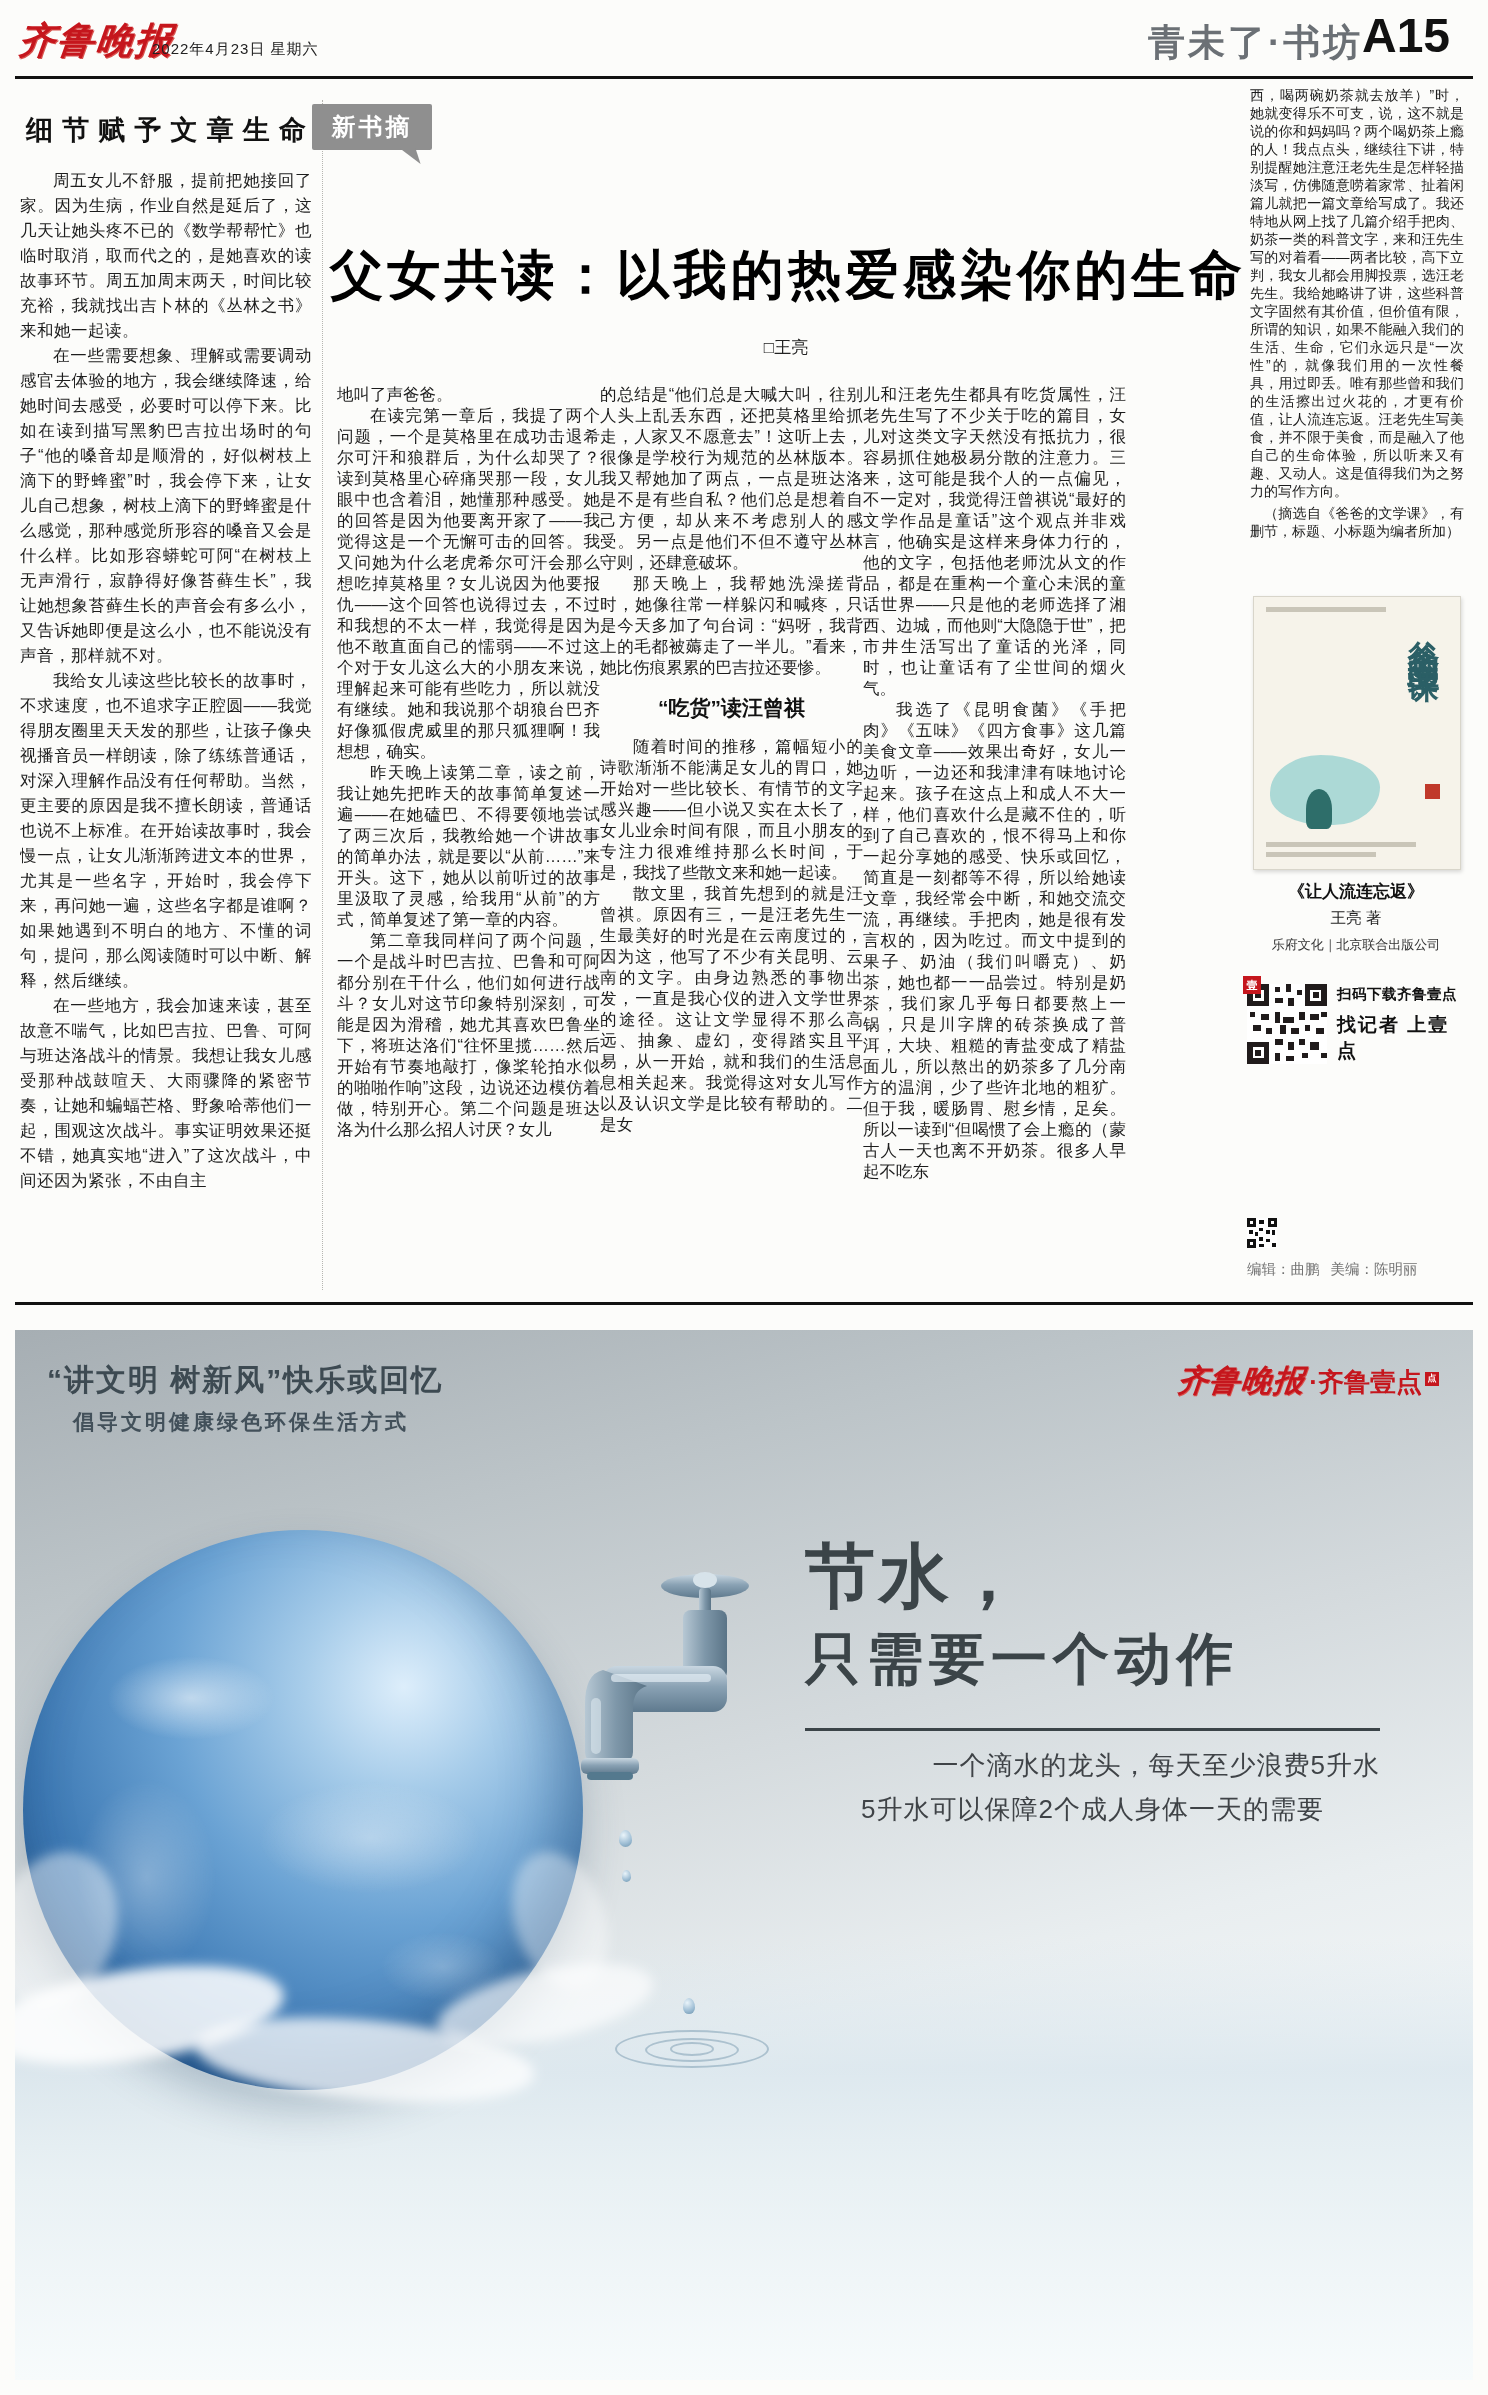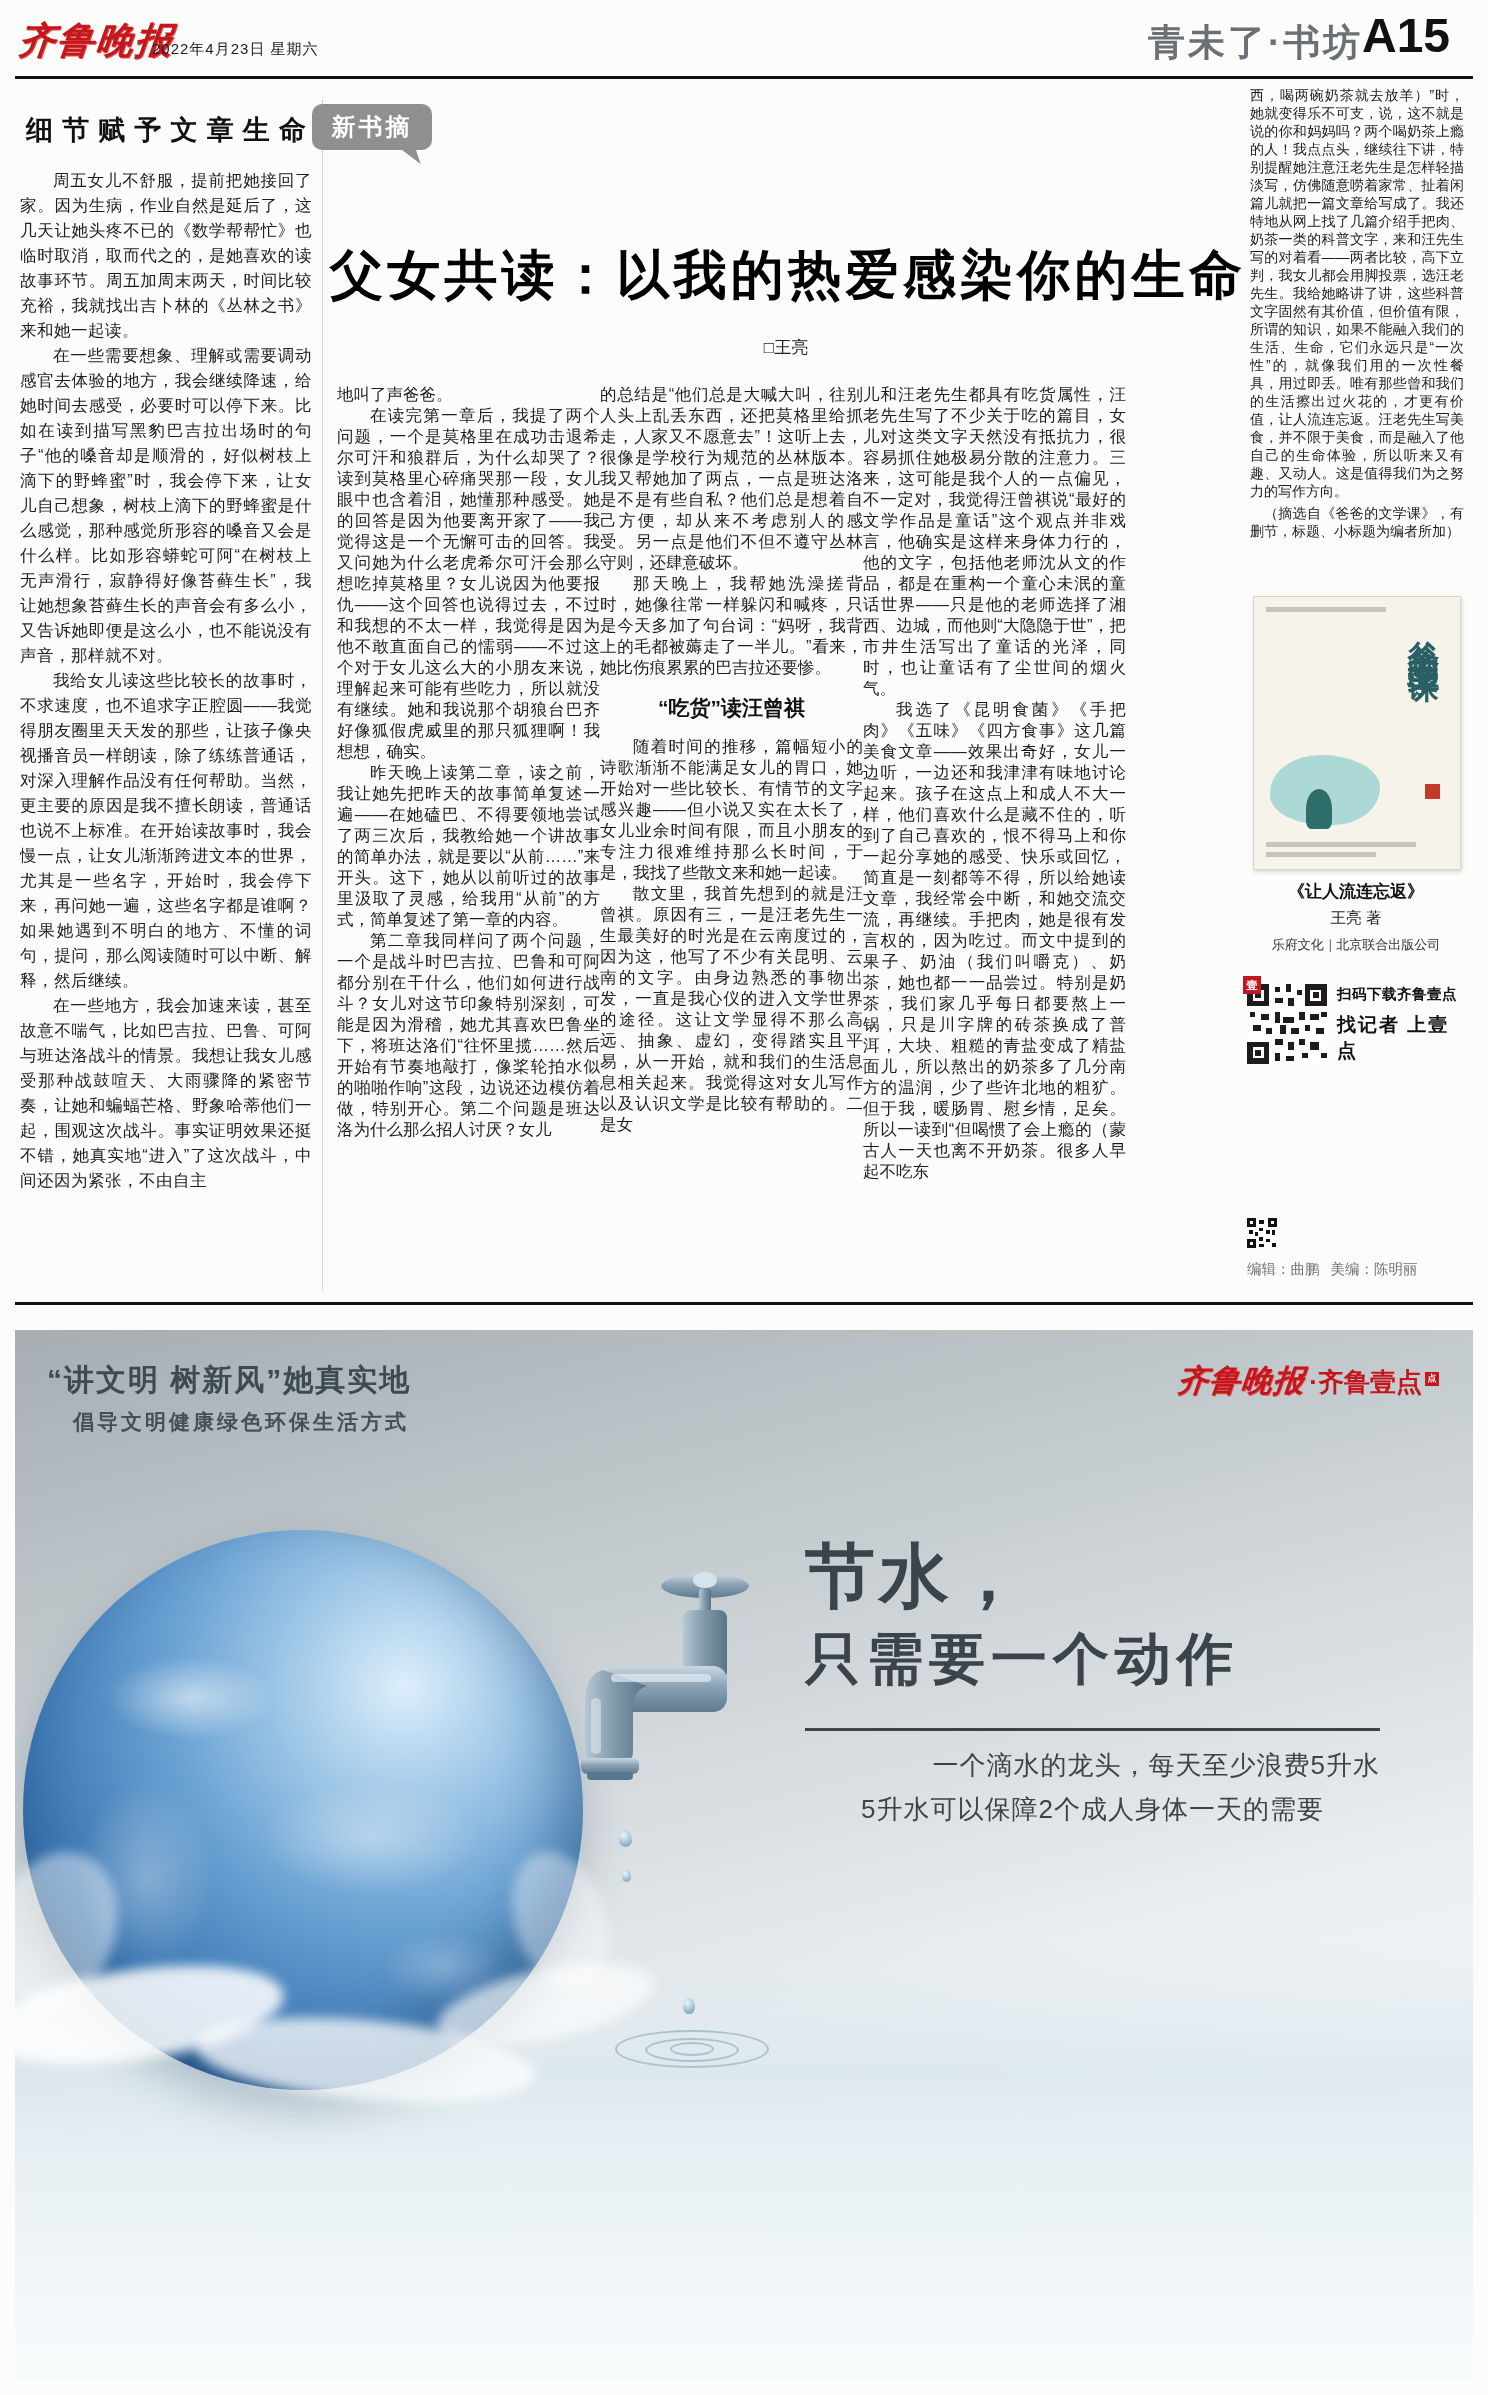--- a/index.html
+++ b/index.html
@@ -18,21 +18,21 @@
 
   
   .left-art{left:20px;top:96px;width:292px;height:1196px;overflow:hidden;}
   .left-art h2{margin:16px 6px 20px 6px;font-size:27px;font-weight:800;color:#111;
                text-align:justify;text-align-last:justify;}
   .left-art p{margin:0;font-size:16.5px;line-height:25px;text-align:justify;text-indent:2em;
               color:#1d1d1d;letter-spacing:.5px;}
   .v-dotted{left:322px;top:100px;height:1190px;width:0;border-left:1px dotted #b5b5b0;}
 
   
-  .badge{left:312px;top:104px;width:120px;height:46px;background:#8f8f8f;border-radius:10px;
+  .badge{left:312px;top:104px;width:120px;height:46px;background:#8f8f8f;border-radius:2px;
          color:#fff;font-size:24px;font-weight:700;display:flex;align-items:center;justify-content:center;
          letter-spacing:3px;}
   .badge::after{content:"";position:absolute;right:14px;bottom:-14px;width:0;height:0;
          border-left:16px solid transparent;border-top:16px solid #8f8f8f;transform:skewX(18deg);}
   .intro{left:492px;top:86px;width:620px;font-size:16.5px;line-height:22px;font-weight:600;
          text-align:justify;text-indent:2em;color:#101010;margin:0;}
 
   
   .headline{left:330px;top:240px;width:912px;font-size:53px;font-weight:900;color:#000;
             font-family:Liberation Sans, sans-serif;
@@ -259,21 +259,21 @@
     </svg>
   </div>
   <div class="abs credits">
     <span>编辑：曲鹏</span>
     <span>美编：陈明丽</span>
   </div>
 
   <div class="abs rule-bottom"></div>
 
   <div class="abs ad">
-    <div class="ad-title">“讲文明 树新风”她真实地</div>
+    <div class="ad-title">“讲文明 树新风”快乐或回忆</div>
     <div class="ad-sub">倡导文明健康绿色环保生活方式</div>
 
     <div class="brand">
       <span class="brand-main">齐鲁晚报</span>
       <span class="brand-sub">·齐鲁壹点</span>
       <span class="brand-dotmark">点</span>
     </div>
 
     <div class="water-band"></div>
     <div class="globe"></div>

